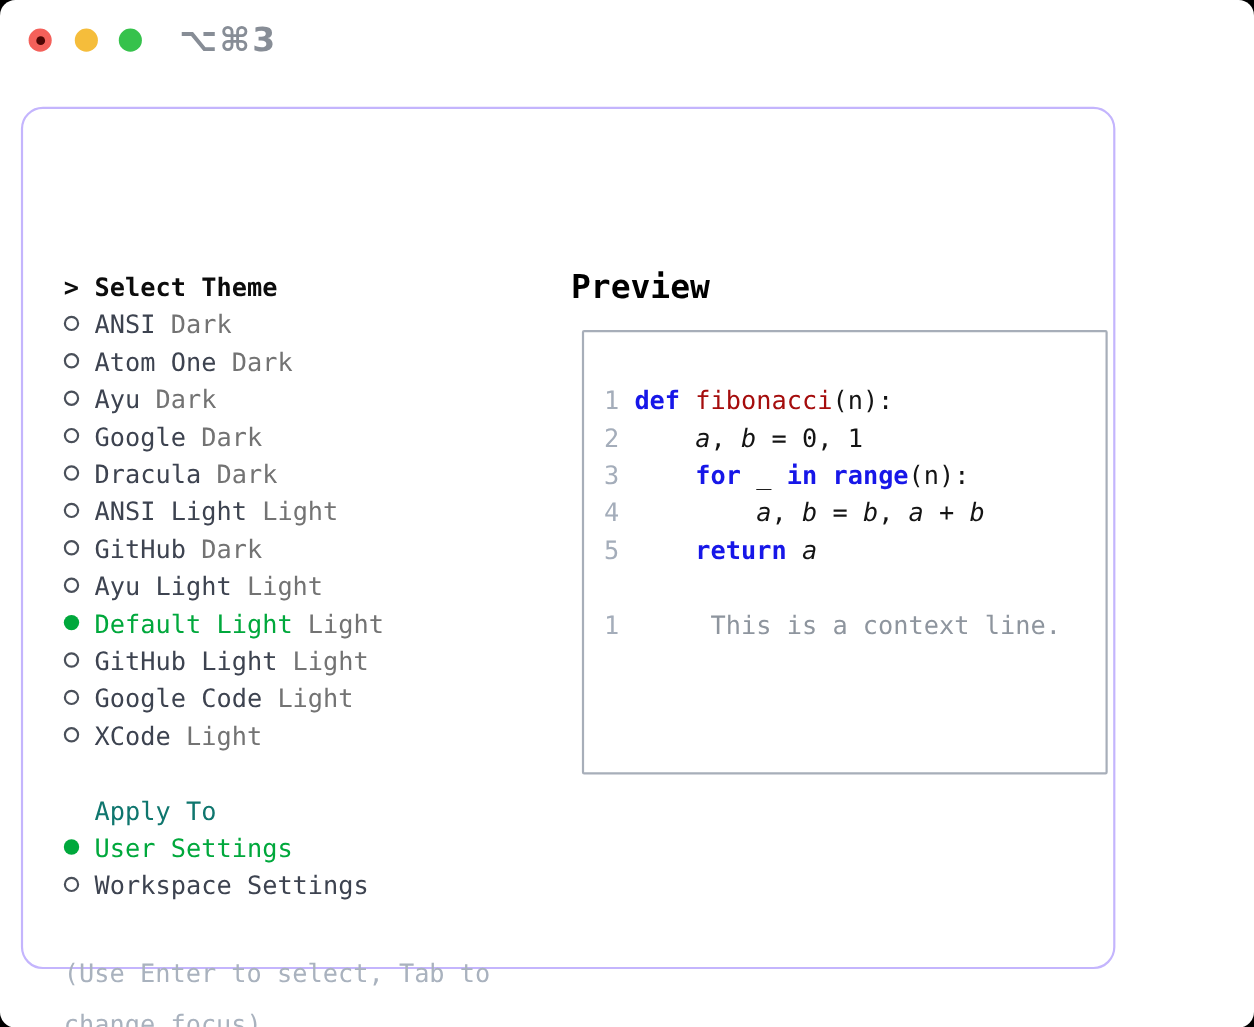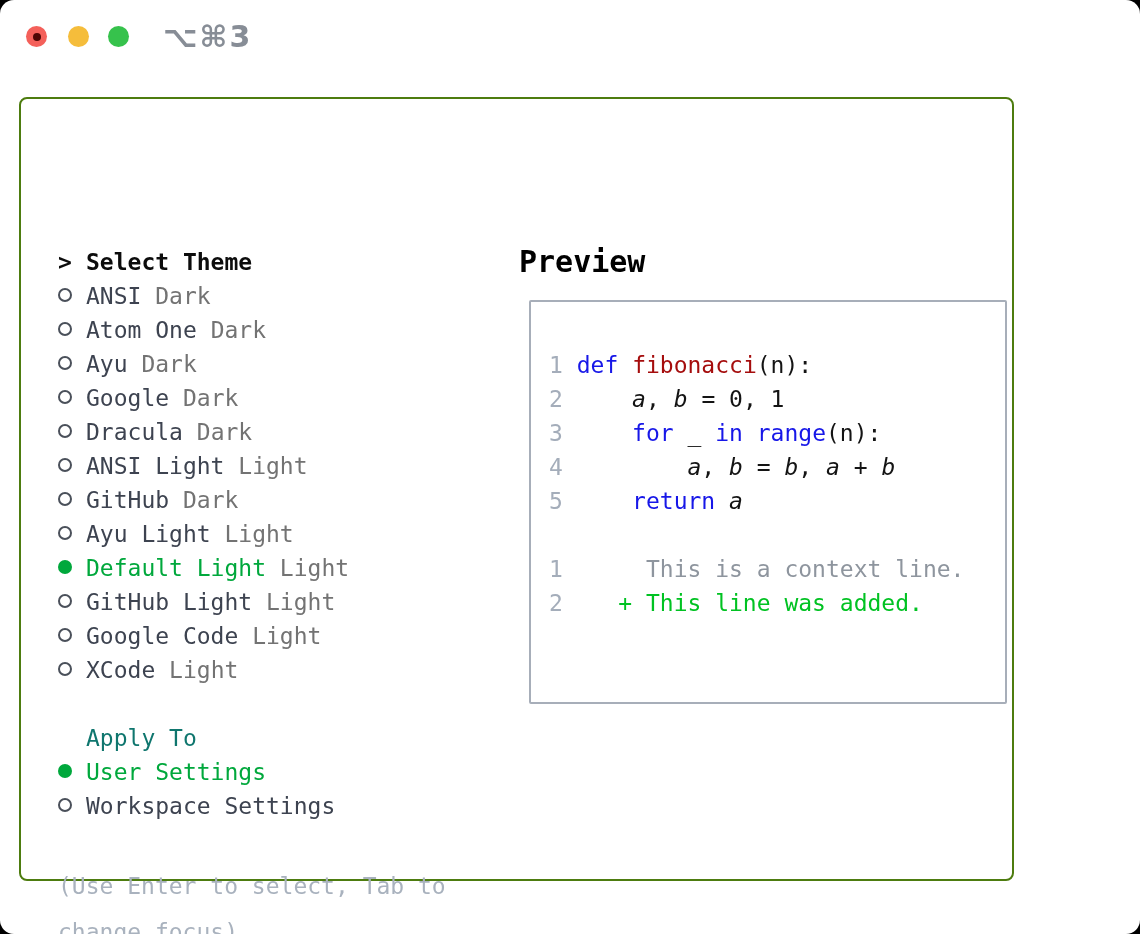--- a/index.html
+++ b/index.html
@@ -15,21 +15,21 @@
   .tl-close::after { content:""; position:absolute; left:7px; top:7px;
         width:8px; height:8px; border-radius:50%; background:#4e0604; }
   .tl-min   { left:68px;  background:var(--light-yellow); }
   .tl-zoom  { left:108px; background:var(--light-green); }
   .win-title { position:absolute; left:163px; top:19px;
         font-family:"DejaVu Sans", sans-serif; font-size:30px; line-height:36px;
         font-weight:700; letter-spacing:2px; color:#878d96; }
 
   
   .panel { position:absolute; left:19px; top:97px; width:995px; height:784px;
-        box-sizing:border-box; border:2px solid #4d7c0f; border-radius:8px; }
+        box-sizing:border-box; border:2px solid #c4b5fd; border-radius:20px; }
 
   
   .col-left { position:absolute; left:37px; top:146px;
         font-size:23px; line-height:34px; color:#3d4350; }
   .row { height:34px; white-space:pre; }
   .prefix { display:inline-block; width:28px; white-space:pre; }
   .row-head { font-weight:bold; color:#0c0c0c; }
   .dot { display:inline-block; width:14px; height:14px; border-radius:50%;
         box-sizing:border-box; vertical-align:2px; }
   .dot-open   { border:2px solid #4a505a; }
@@ -44,21 +44,21 @@
   .preview-title { position:absolute; left:498px; top:146px;
         font-size:30px; line-height:34px; font-weight:bold; color:#000000; }
   .preview-box { position:absolute; left:508px; top:201px; width:478px;
         height:404px; box-sizing:border-box; border:2px solid #a7aeb9;
         border-radius:2px; }
   .code { position:absolute; left:18px; top:46px;
         font-size:23px; line-height:34px; }
   .cline { height:34px; white-space:pre; color:#141414; }
   .lnum     { color:#a4adba; }
   .tok-plain{ color:#141414; }
-  .tok-kw   { color:var(--kw-blue); }
+  .tok-kw   { color:var(--kw-blue);font-weight:bold; }
   .tok-fn   { color:var(--fn-red); }
   .tok-var  { color:#141414; font-style:italic; }
   .tok-ctx  { color:#8e959e; }
   .tok-del  { color:var(--del-red); }
   .tok-add  { color:var(--add-green); }
 </style>
 </head>
 <body>
 
 <div class="window">
@@ -109,18 +109,17 @@
 
     <div class="preview-box">
       <div class="code" id="code-lines">
           <div class="cline"><span class="lnum">1</span><span class="tok-plain"> </span><span class="tok-kw">def</span><span class="tok-plain"> </span><span class="tok-fn">fibonacci</span><span class="tok-plain">(n):</span></div>
           <div class="cline"><span class="lnum">2</span><span class="tok-plain">     </span><span class="tok-var">a</span><span class="tok-plain">, </span><span class="tok-var">b</span><span class="tok-plain"> = 0, 1</span></div>
           <div class="cline"><span class="lnum">3</span><span class="tok-plain">     </span><span class="tok-kw">for</span><span class="tok-plain"> _ </span><span class="tok-kw">in</span><span class="tok-plain"> </span><span class="tok-kw">range</span><span class="tok-plain">(n):</span></div>
           <div class="cline"><span class="lnum">4</span><span class="tok-plain">         </span><span class="tok-var">a</span><span class="tok-plain">, </span><span class="tok-var">b</span><span class="tok-plain"> = </span><span class="tok-var">b</span><span class="tok-plain">, </span><span class="tok-var">a</span><span class="tok-plain"> + </span><span class="tok-var">b</span></div>
           <div class="cline"><span class="lnum">5</span><span class="tok-plain">     </span><span class="tok-kw">return</span><span class="tok-plain"> </span><span class="tok-var">a</span></div>
           <div class="cline"><span class="lnum"></span></div>
           <div class="cline"><span class="lnum">1</span><span class="tok-ctx">      This is a context line.</span></div>
-          <div class="cline"><span class="lnum">2</span><span class="tok-add">    + This line was added.</span></div>
         </div>
     </div>
 
   </div>
 </div>
 
 </body></html>

